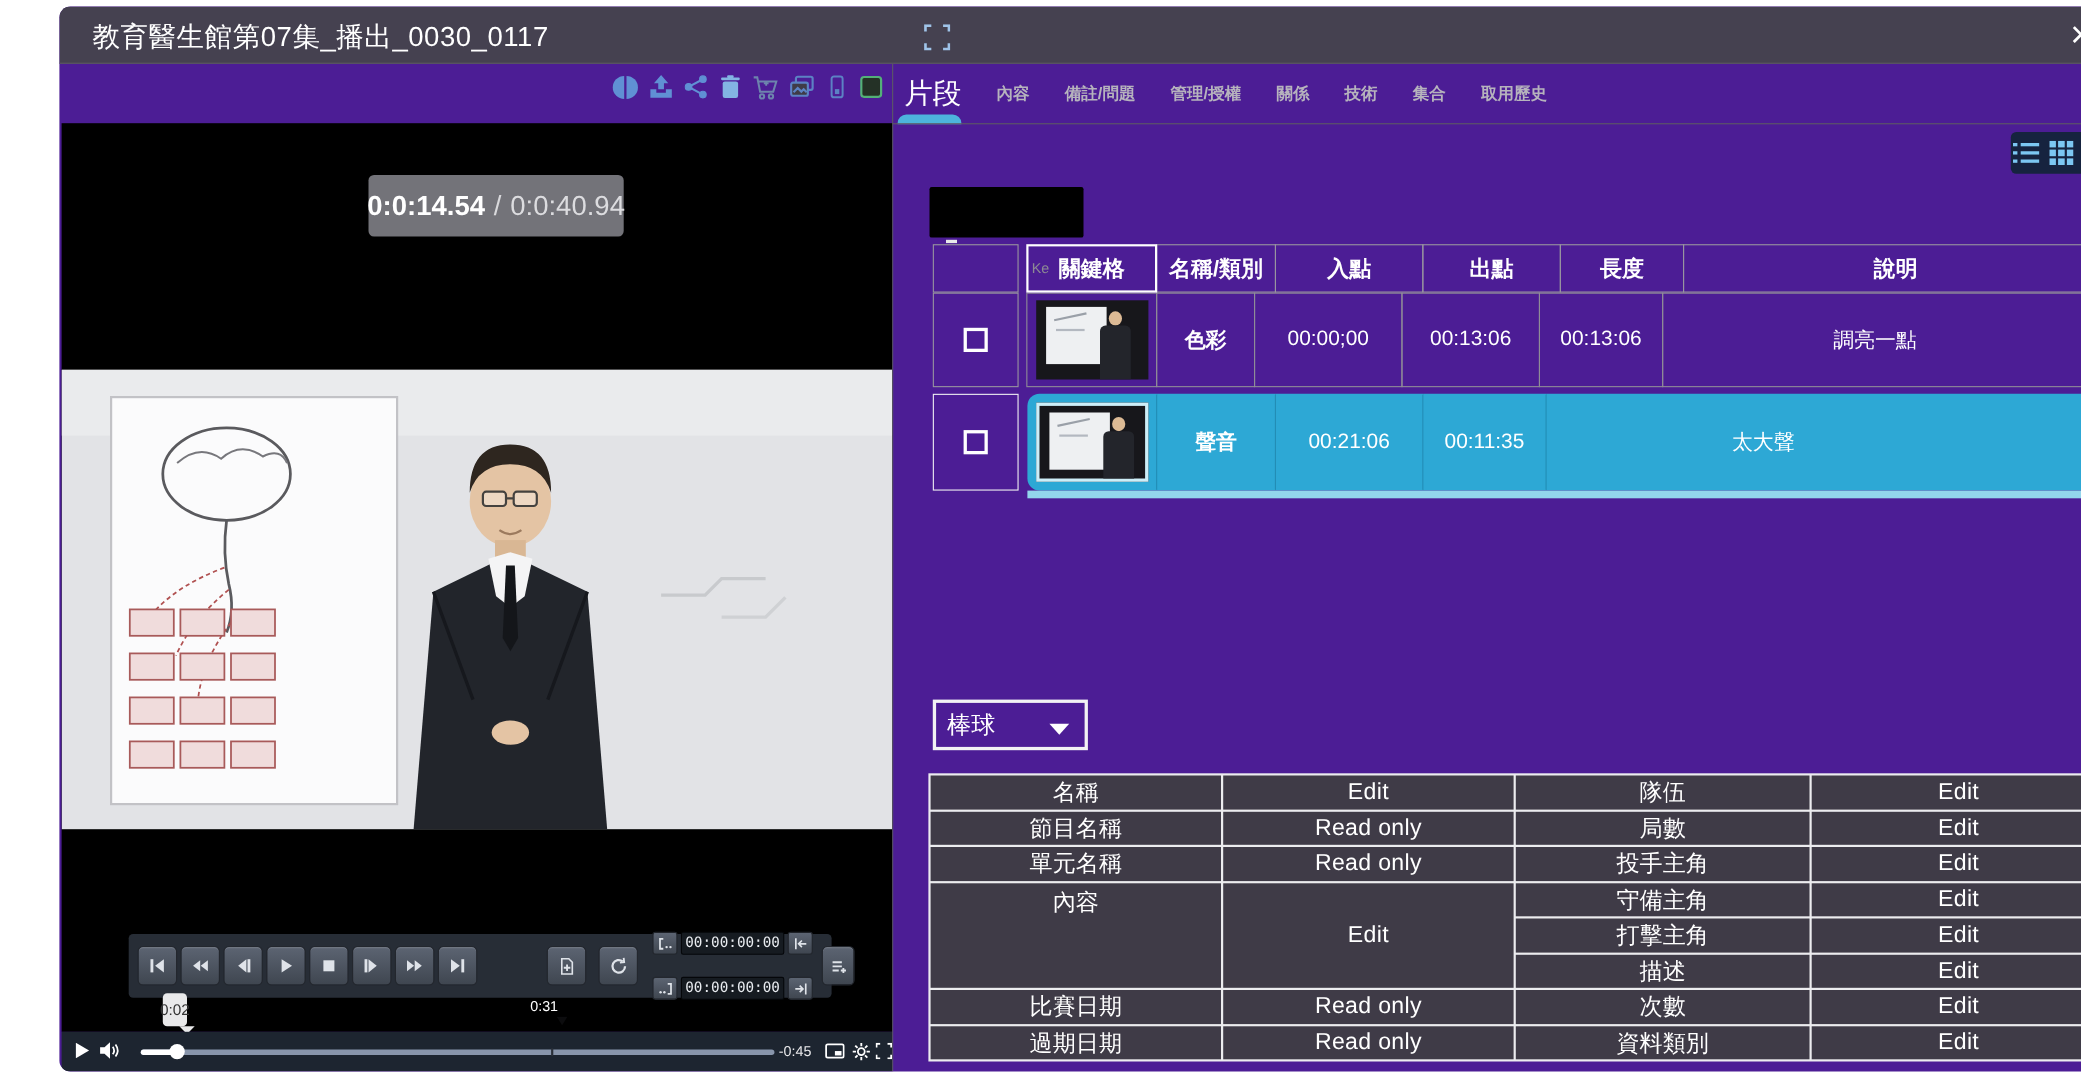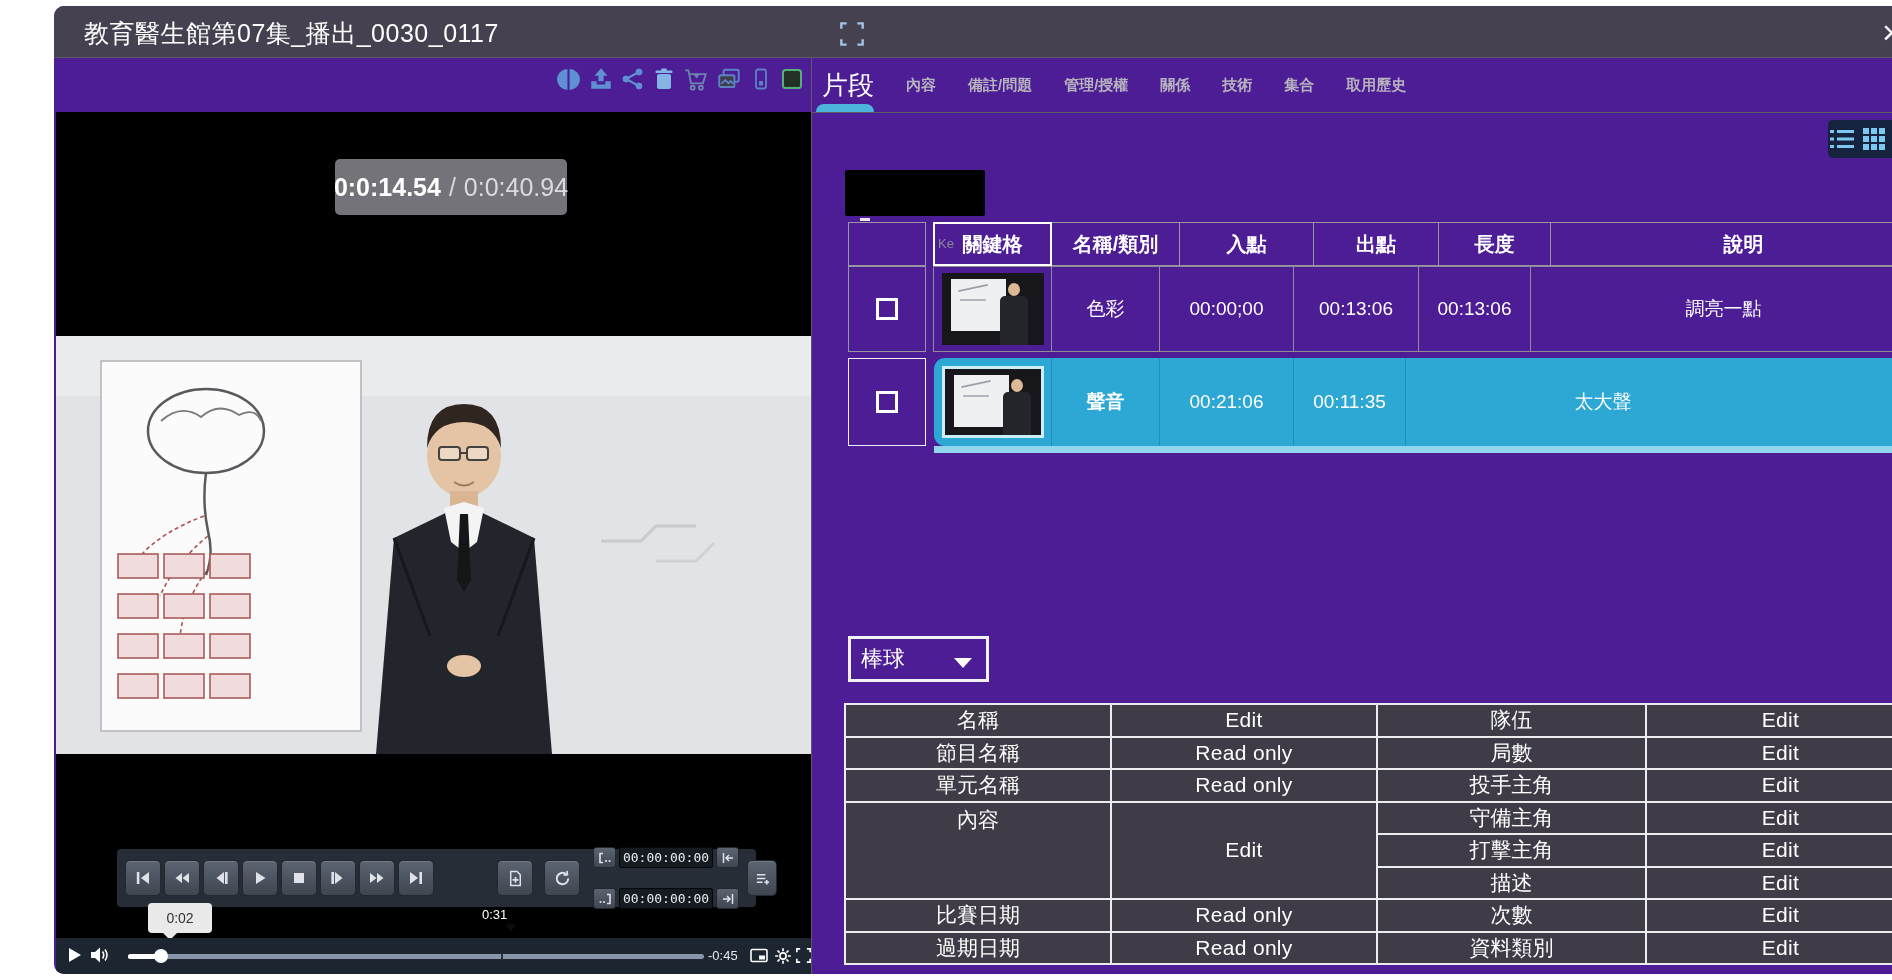--- a/index.html
+++ b/index.html
@@ -78,21 +78,21 @@
 
   .transport { position:absolute; left:61px; top:737px; width:639px; height:58px; background:rgba(41,47,57,.95); border-radius:4px; display:flex; align-items:center; padding:0 8px; }
   .tbtn { width:36px; height:36px; border-radius:5px; background:linear-gradient(#5c6472,#3f4650); border:1px solid #23272e; box-shadow:inset 0 1px 0 rgba(255,255,255,.15); display:flex; align-items:center; justify-content:center; margin-right:3px; cursor:pointer; flex:none; }
   .tc-block { display:flex; flex-direction:column; gap:20px; margin-left:10px; }
   .tc-row { display:flex; align-items:center; gap:3px; }
   .tc-btn { width:23px; height:21px; background:linear-gradient(#5c6472,#3f4650); border:1px solid #23272e; border-radius:3px; display:flex; align-items:center; justify-content:center; cursor:pointer; flex:none; }
   .tc-field { width:94px; height:21px; background:#161b21; border:1px solid #05070a; border-radius:2px; color:#e9ecf0; font-family:"DejaVu Sans Mono", monospace; font-size:13px; display:flex; align-items:center; justify-content:center; }
 
   .marker-label { position:absolute; left:426px; top:795px; color:#ffffff; font-size:13px; }
   .marker-notch { position:absolute; left:450px; top:812px; width:10px; height:8px; background:#0c0c0e; clip-path:polygon(0 0,100% 0,50% 100%); }
-  .seek-tip { position:absolute; left:92px; top:791px; width:64px; height:30px; background:#e9e9ea; border-radius:4px; color:#333333; font-size:14px; display:flex; align-items:center; justify-content:center; }
+  .seek-tip { position:absolute; left:92px; top:791px; width:22px; height:30px; background:#e9e9ea; border-radius:4px; color:#333333; font-size:14px; display:flex; align-items:center; justify-content:center; }
   .seek-tip-arrow { position:absolute; left:107px; top:821px; width:0; height:0; border-left:7px solid transparent; border-right:7px solid transparent; border-top:7px solid #e9e9ea; }
 
   .playbar { position:absolute; left:2px; top:932px; width:755px; height:36px; background:#1d2530; display:flex; align-items:center; }
   .pb-icon { display:flex; align-items:center; justify-content:center; cursor:pointer; }
   .track { position:absolute; left:72px; top:16px; width:576px; height:5px; background:#8895ab; border-radius:3px; cursor:pointer; }
   .track-played { position:absolute; left:0; top:0; width:32px; height:5px; background:#ffffff; border-radius:3px; }
   .knob { position:absolute; left:26px; top:-5px; width:14px; height:14px; border-radius:50%; background:#ffffff; }
   .track-marker { position:absolute; left:373px; top:-1px; width:2px; height:7px; background:#2a2f38; }
   .remaining { position:absolute; left:652px; top:10px; color:#e8e8ea; font-size:13px; }
 </style>
@@ -217,38 +217,38 @@
   </div>
   <div class="sel-box selected" style="top:352px;height:88px;">
     <span class="checkbox"></span>
   </div>
 
   <div class="seg-row seg-header" style="top:216px;height:44px;">
     <div class="seg-cell kf-cell" style="width:119px;">
       <span class="kf-hint">Ke</span>
       <span>關鍵格</span>
     </div>
-    <div class="seg-cell" style="width:129px;">名稱/類別</div>
+    <div class="seg-cell" style="width:109px;">名稱/類別</div>
     <div class="seg-cell" style="width:135px;">入點</div>
     <div class="seg-cell" style="width:126px;">出點</div>
     <div class="seg-cell" style="width:113px;">長度</div>
     <div class="seg-cell" style="width:387px;">說明</div>
   </div>
 
   <div class="seg-row" style="top:260px;height:86px;">
     <div class="seg-cell" style="width:119px;">
       <div class="mini-thumb">
           <span class="board"></span>
           <span class="scrib1"></span>
           <span class="scrib2"></span>
           <span class="head"></span>
           <span class="body"></span>
         </div>
     </div>
-    <div class="seg-cell" style="width:109px;font-weight:400;">色彩</div>
+    <div class="seg-cell" style="width:90px;font-weight:700;">色彩</div>
     <div class="seg-cell" style="width:135px;">00:00;00</div>
     <div class="seg-cell" style="width:126px;">00:13:06</div>
     <div class="seg-cell" style="width:113px;">00:13:06</div>
     <div class="seg-cell" style="width:387px;">調亮一點</div>
   </div>
 
   <div class="seg-row row-selected" style="top:352px;height:88px;width:997px;">
     <div class="seg-cell" style="width:119px;">
       <div class="mini-thumb thumb-selected">
           <span class="board"></span>

